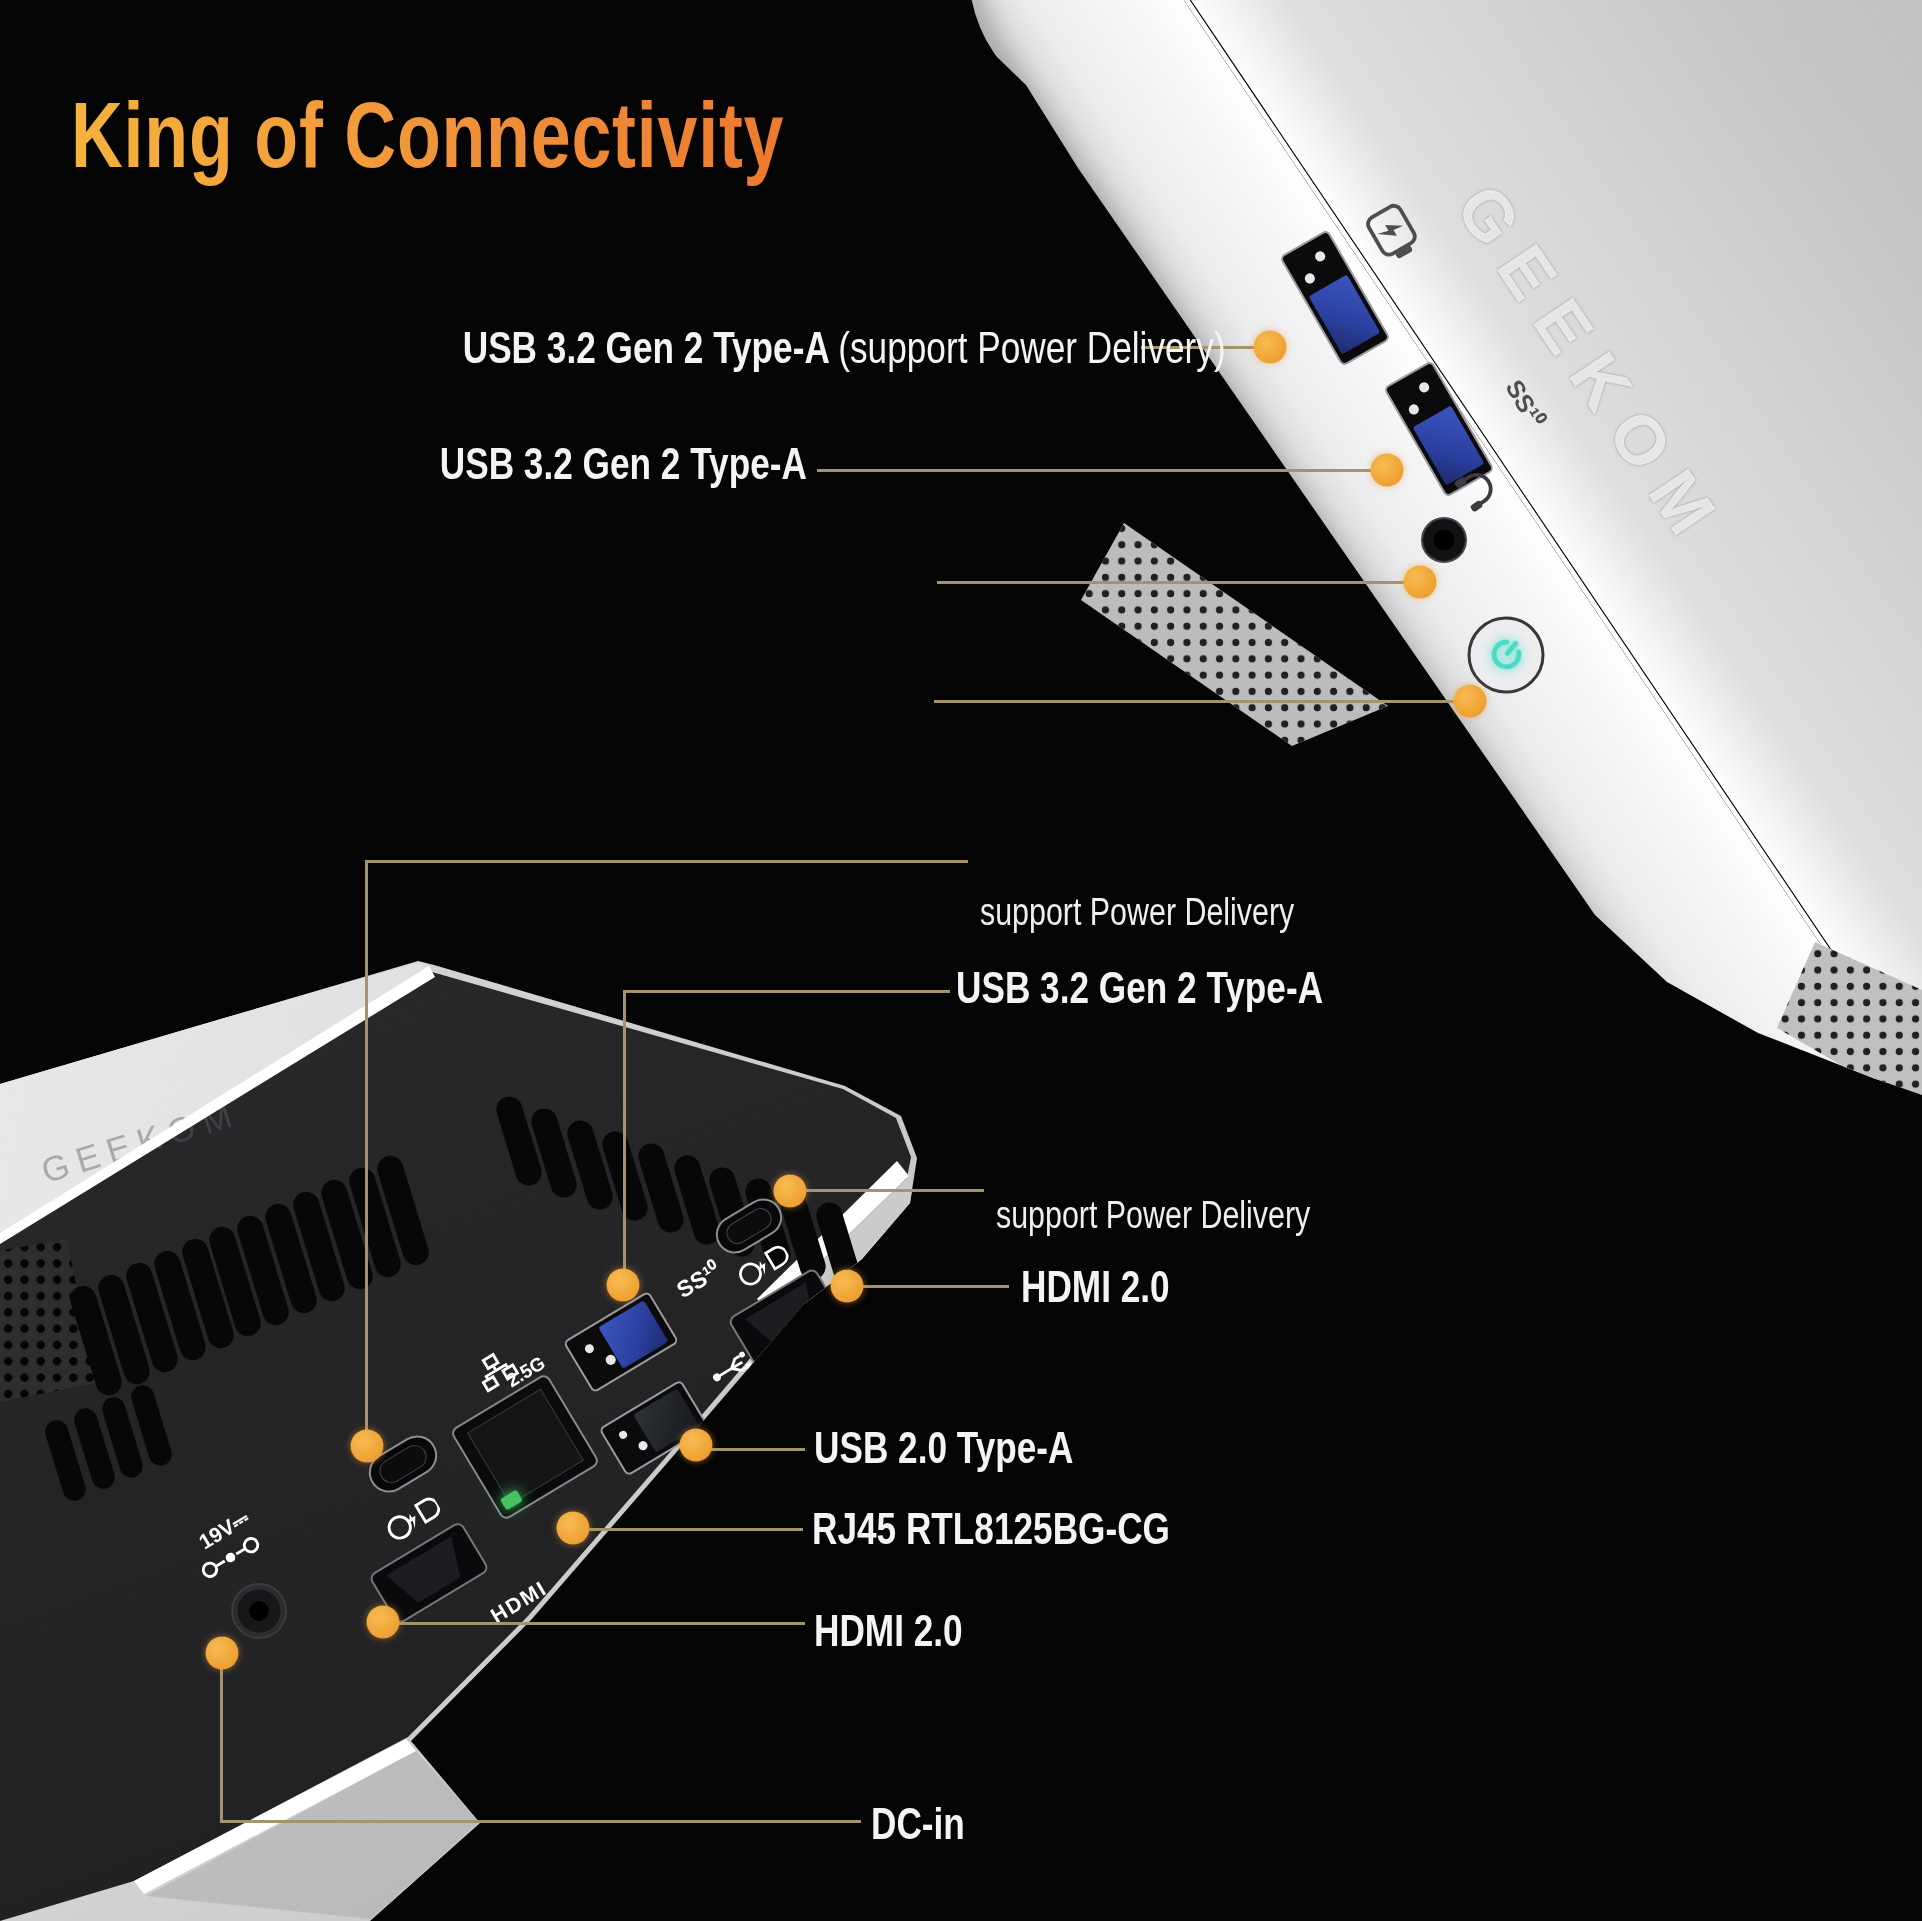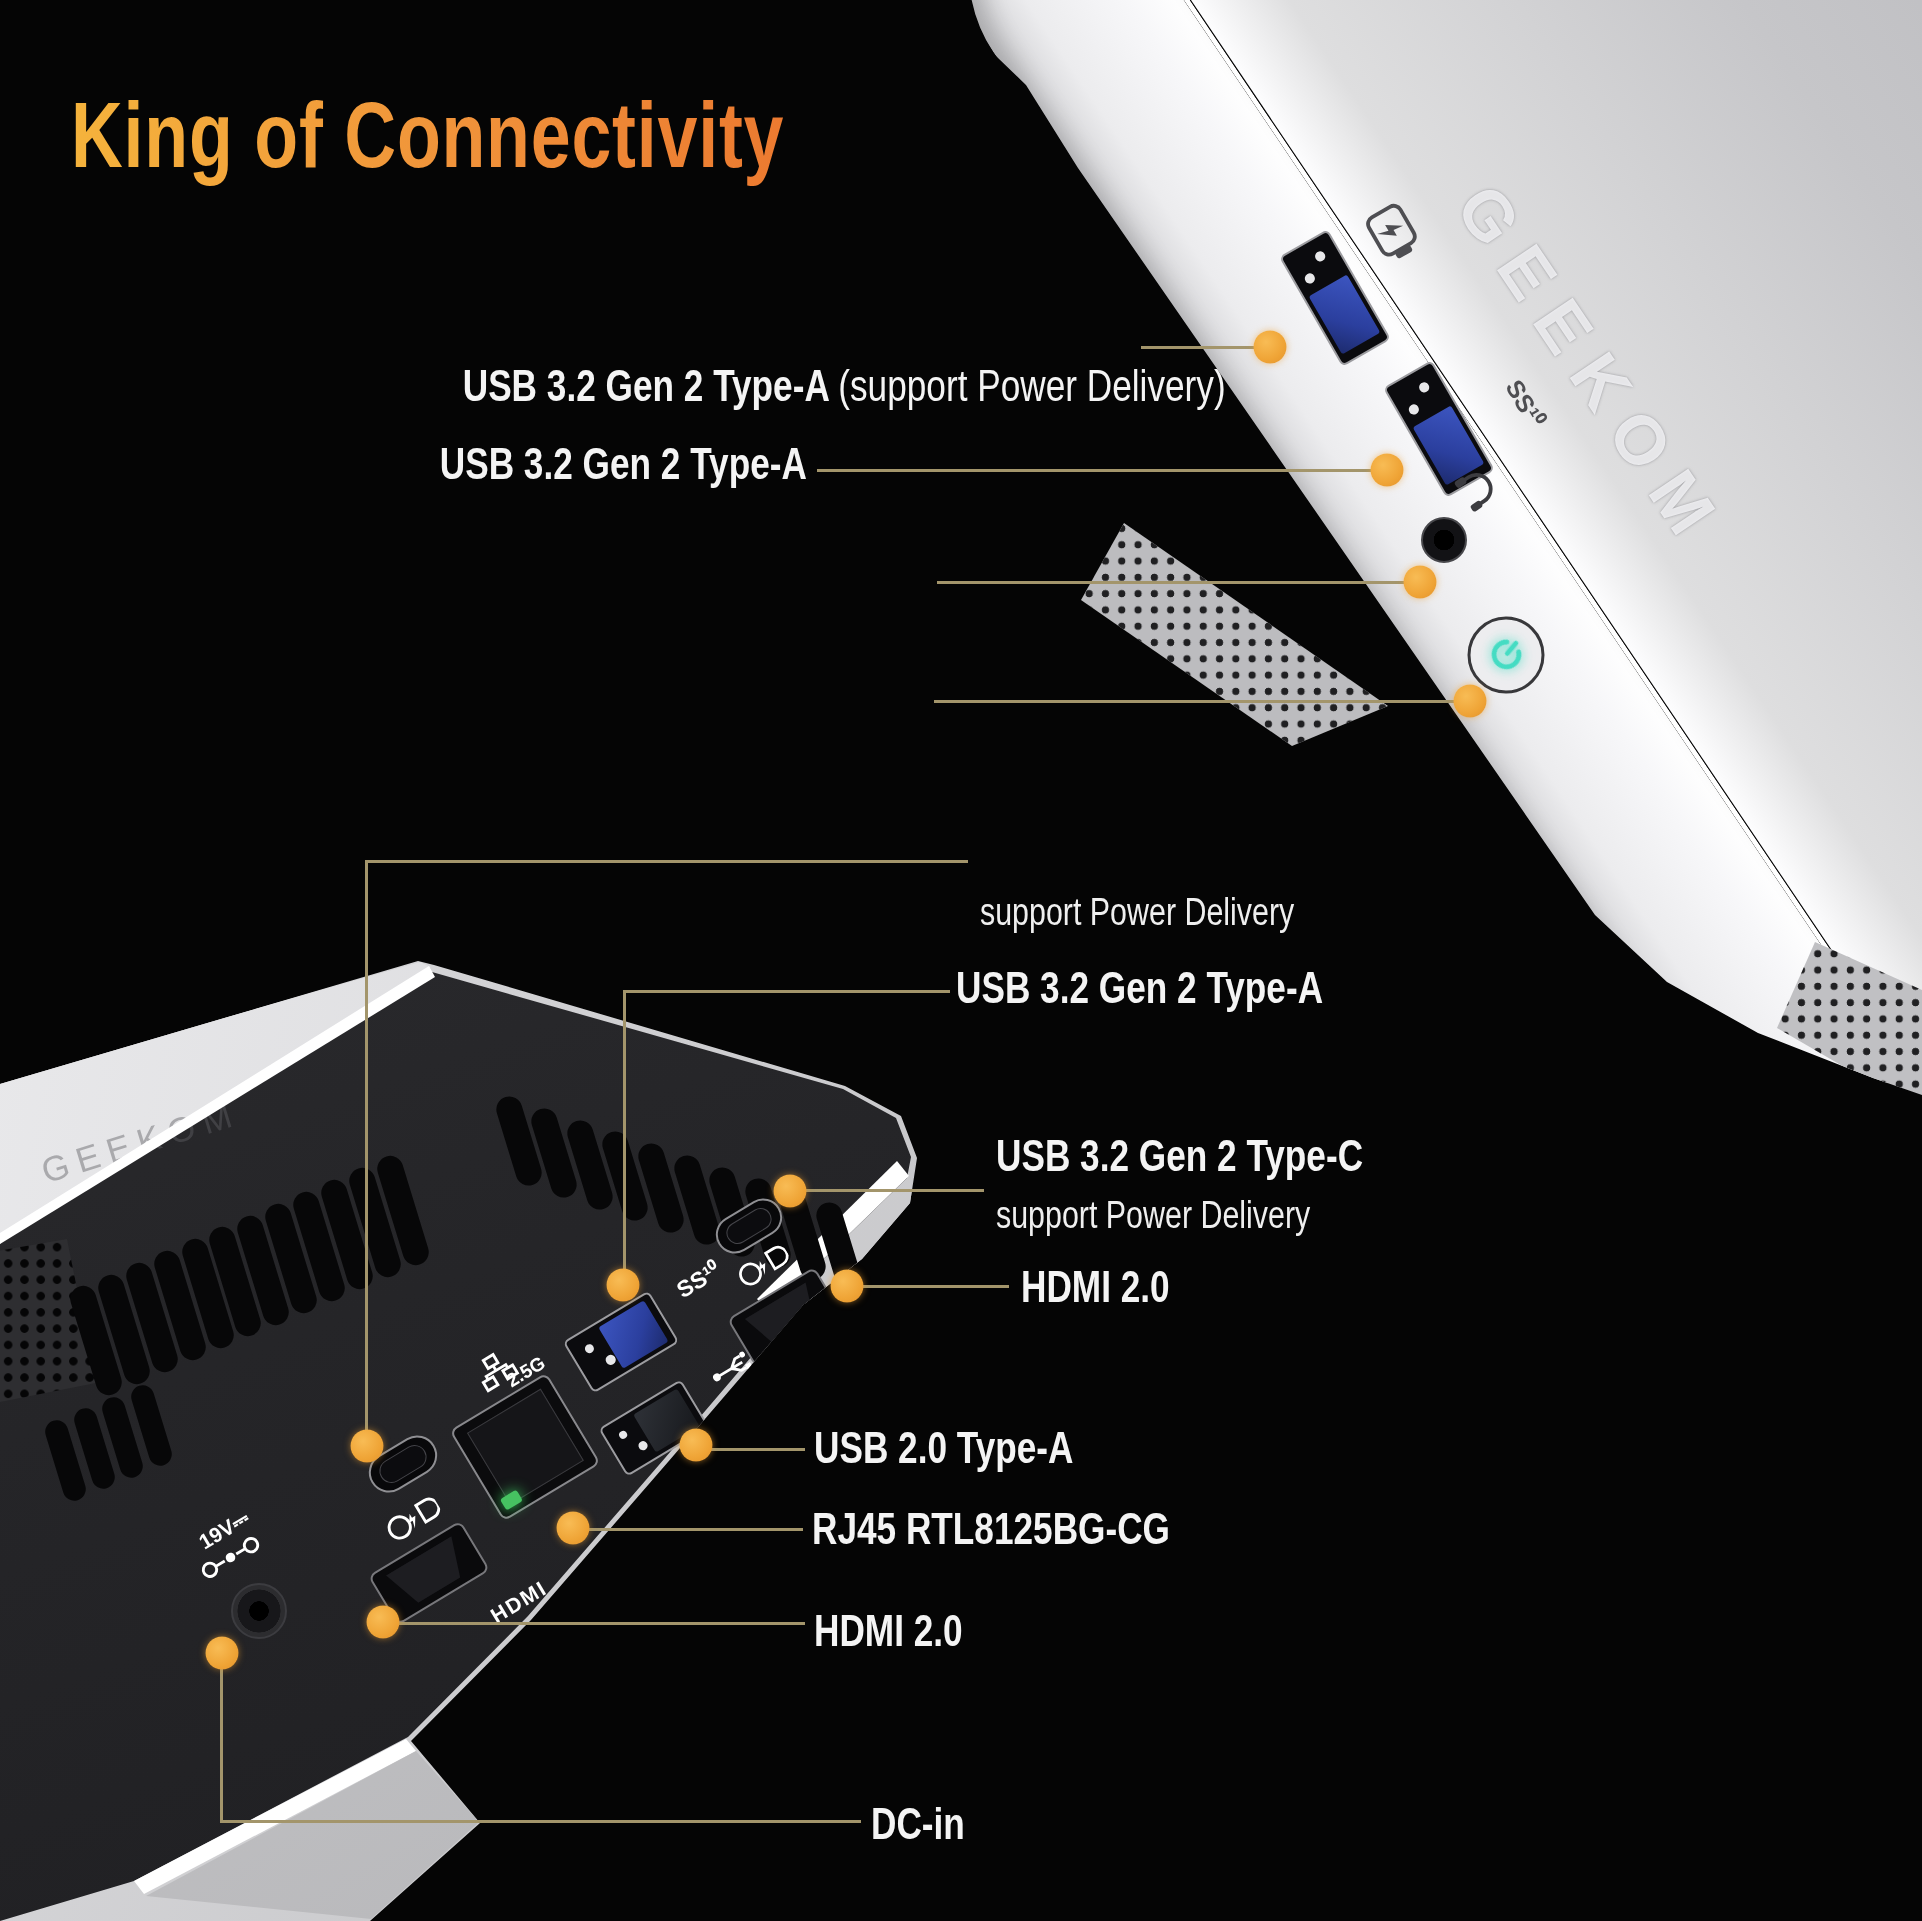--- a/index.html
+++ b/index.html
@@ -263,36 +263,33 @@
   <div class="cl" style="left:578px;top:1528px;width:225px;"></div>
   <div class="dot" style="left:573px;top:1528px;"></div>
   <div class="cl" style="left:390px;top:1622px;width:415px;"></div>
   <div class="dot" style="left:383px;top:1622px;"></div>
   <div class="clv" style="left:220px;top:1664px;height:158px;"></div>
   <div class="cl" style="left:220px;top:1820px;width:641px;"></div>
   <div class="dot" style="left:222px;top:1653px;"></div>
 
   <div id="title">King of Connectivity</div>
 
-  <div class="lbl r" style="left:272px;top:326px;margin-top:38px;">
+  <div class="lbl r" style="left:272px;top:326px;">
     <span class="sq"><span>USB 3.2 Gen 2 Type-A</span> <span class="note">(support Power Delivery)</span></span>
   </div>
   <div class="lbl r" style="left:-58px;top:442px;">
     <span class="sq">USB 3.2 Gen 2 Type-A</span>
   </div>
 
   <div class="sub" style="left:980px;top:893px;">
     <span class="sq">support Power Delivery</span>
   </div>
   <div class="lbl" style="left:956px;top:966px;">
     <span class="sq">USB 3.2 Gen 2 Type-A</span>
   </div>
-  <div class="lbl" style="left:996px;top:1134px;font-weight:700;">
-    <span class="sq">USB 3.2 Gen 2 Type-C</span>
-  </div>
   <div class="sub" style="left:996px;top:1196px;">
     <span class="sq">support Power Delivery</span>
   </div>
   <div class="lbl" style="left:1021px;top:1265px;font-weight:700;">
     <span class="sq">HDMI 2.0</span>
   </div>
   <div class="lbl" style="left:814px;top:1426px;">
     <span class="sq">USB 2.0 Type-A</span>
   </div>
   <div class="lbl" style="left:812px;top:1507px;">

